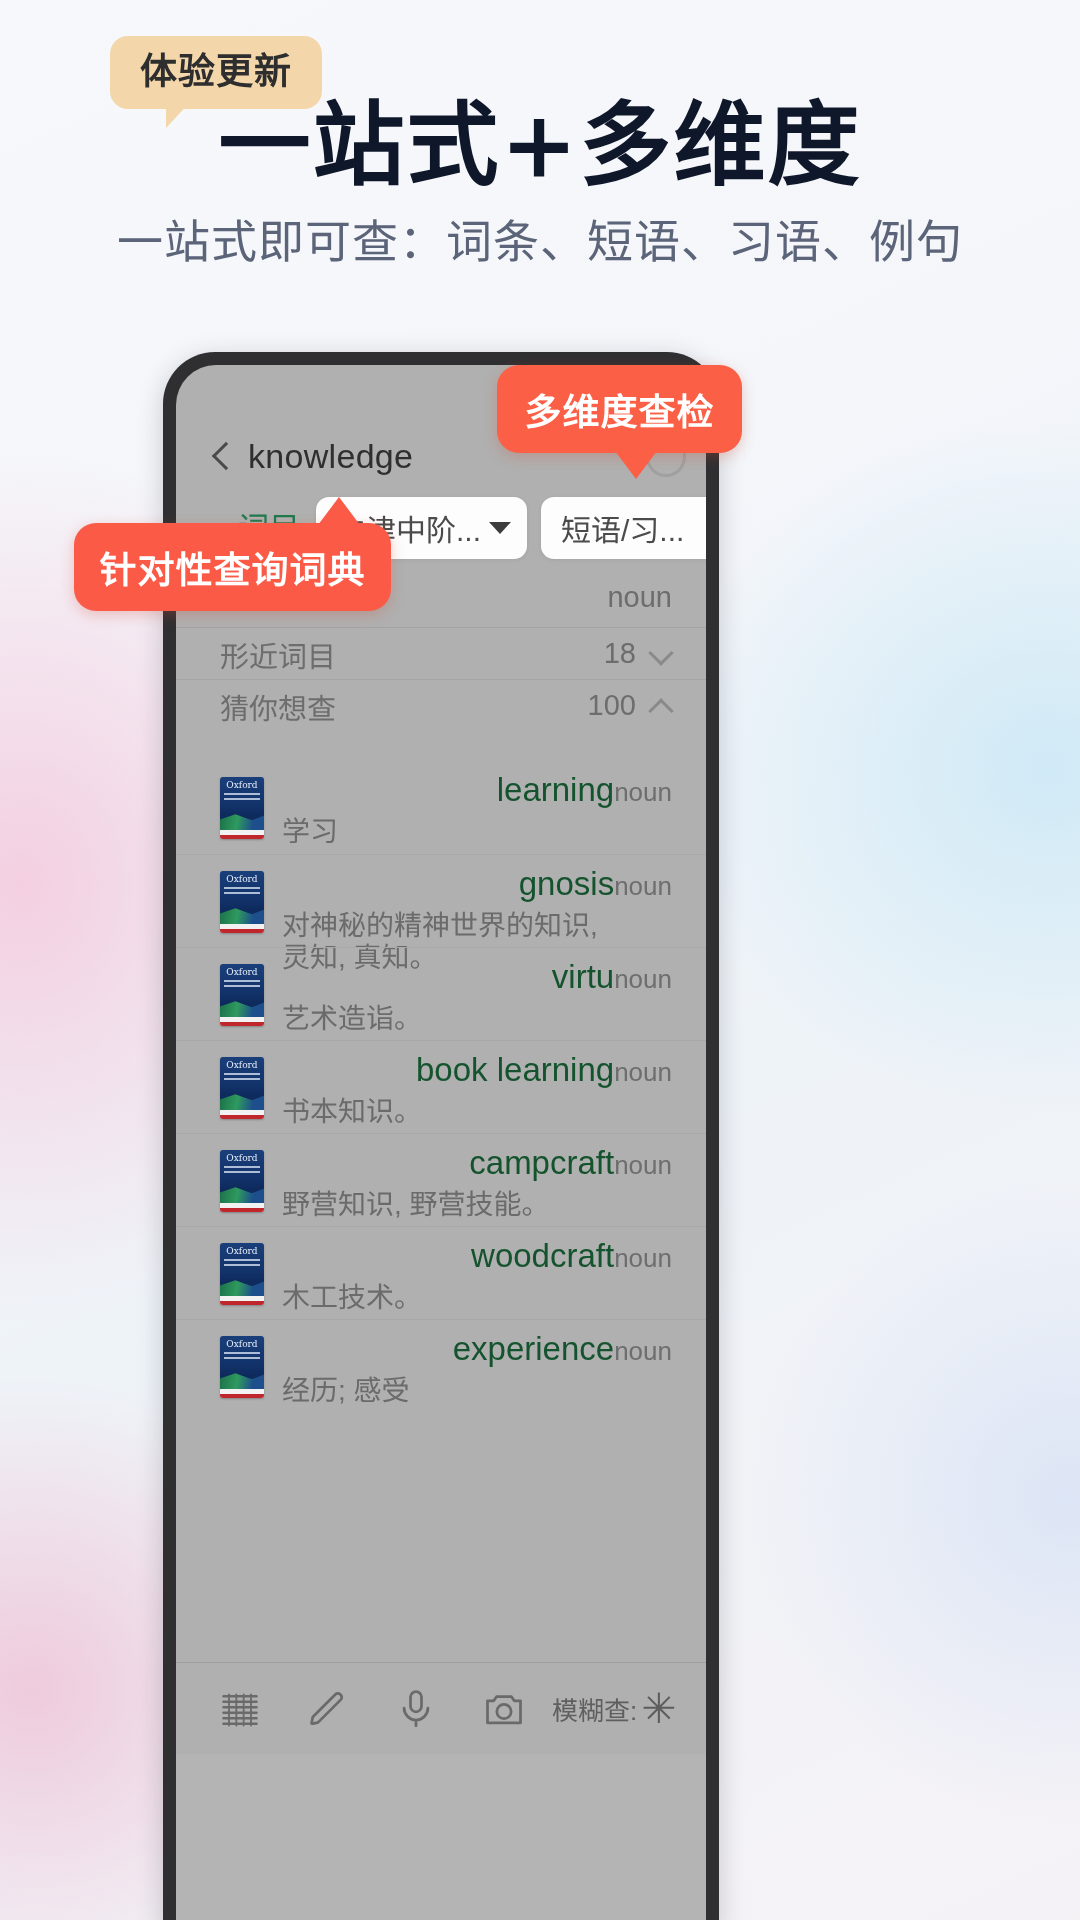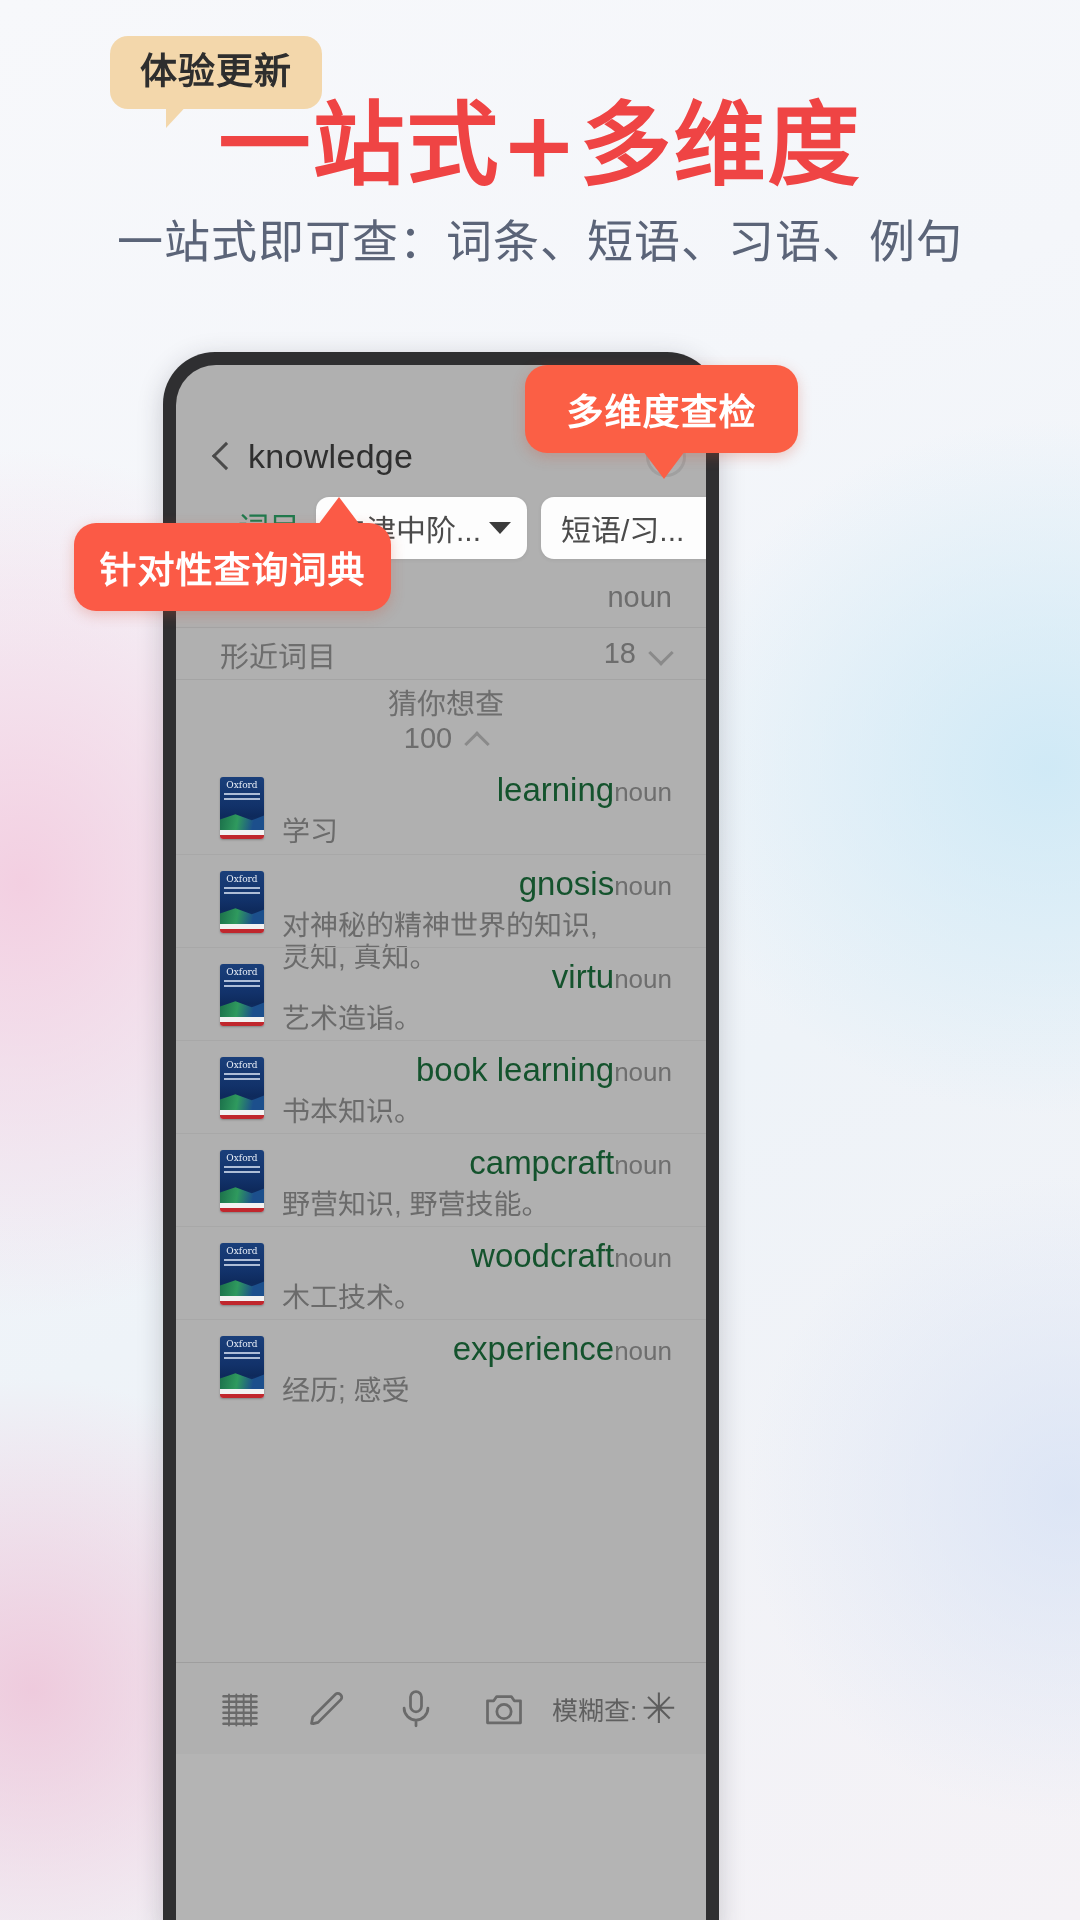--- a/index.html
+++ b/index.html
@@ -30,21 +30,21 @@
     width:0; height:0;
     border-left:0 solid transparent;
     border-right:26px solid transparent;
     border-top:28px solid #f3d7ab;
   }
 
   .hero-title {
     position:absolute; left:0; top:97px; width:1080px;
     text-align:center;
     font-family:"DejaVu Serif","Liberation Serif",serif;
-    font-weight:bold; font-size:92px; color:#ef4444;
+    font-weight:bold; font-size:92px; color:#0f172a;
     letter-spacing:2px; line-height:1.05;
     white-space:nowrap;
   }
   .hero-sub {
     position:absolute; left:0; top:205px; width:1080px;
     text-align:center;
     font-size:46px; color:#5b6478; font-weight:normal;
     letter-spacing:1px; white-space:nowrap;
   }
 
@@ -181,21 +181,21 @@
 
   .bottom-pane { position:absolute; left:0; bottom:0; width:100%; height:178px; background:#b4b4b4; }
 
   
   .callout {
     position:absolute; background:#fb5f45; color:#fff;
     border-radius:22px; font-size:37px; font-weight:bold;
     letter-spacing:1px; display:flex; align-items:center; justify-content:center;
     box-shadow:0 4px 14px rgba(210,80,55,0.28);
   }
-  .callout-a { left:525px; top:365px; width:273px; height:88px;justify-content:center; }
+  .callout-a { left:497px; top:365px; width:245px; height:88px;justify-content:center; }
   .callout-a .tip {
     position:absolute; left:118px; bottom:-26px;
     width:0; height:0;
     border-left:21px solid transparent; border-right:21px solid transparent;
     border-top:28px solid #fb5f45;
   }
   .callout-b { left:74px; top:523px; width:317px; height:88px;
     background:#fb5a46; }
   .callout-b .tip {
     position:absolute; left:244px; top:-26px;
@@ -247,21 +247,21 @@
       </div>
 
       <div class="sec-row" style="top:262px;">
         <span>形近词目</span>
         <span class="sec-right">
           <span>18</span>
           <span class="chev down"></span>
         </span>
       </div>
 
-      <div class="sec-row" style="top:314px;flex-direction:column;">
+      <div class="sec-row" style="top:314px;">
         <span>猜你想查</span>
         <span class="sec-right">
           <span>100</span>
           <span class="chev up"></span>
         </span>
       </div>
 
       <div class="wordlist">
 
         <div class="word-row">

